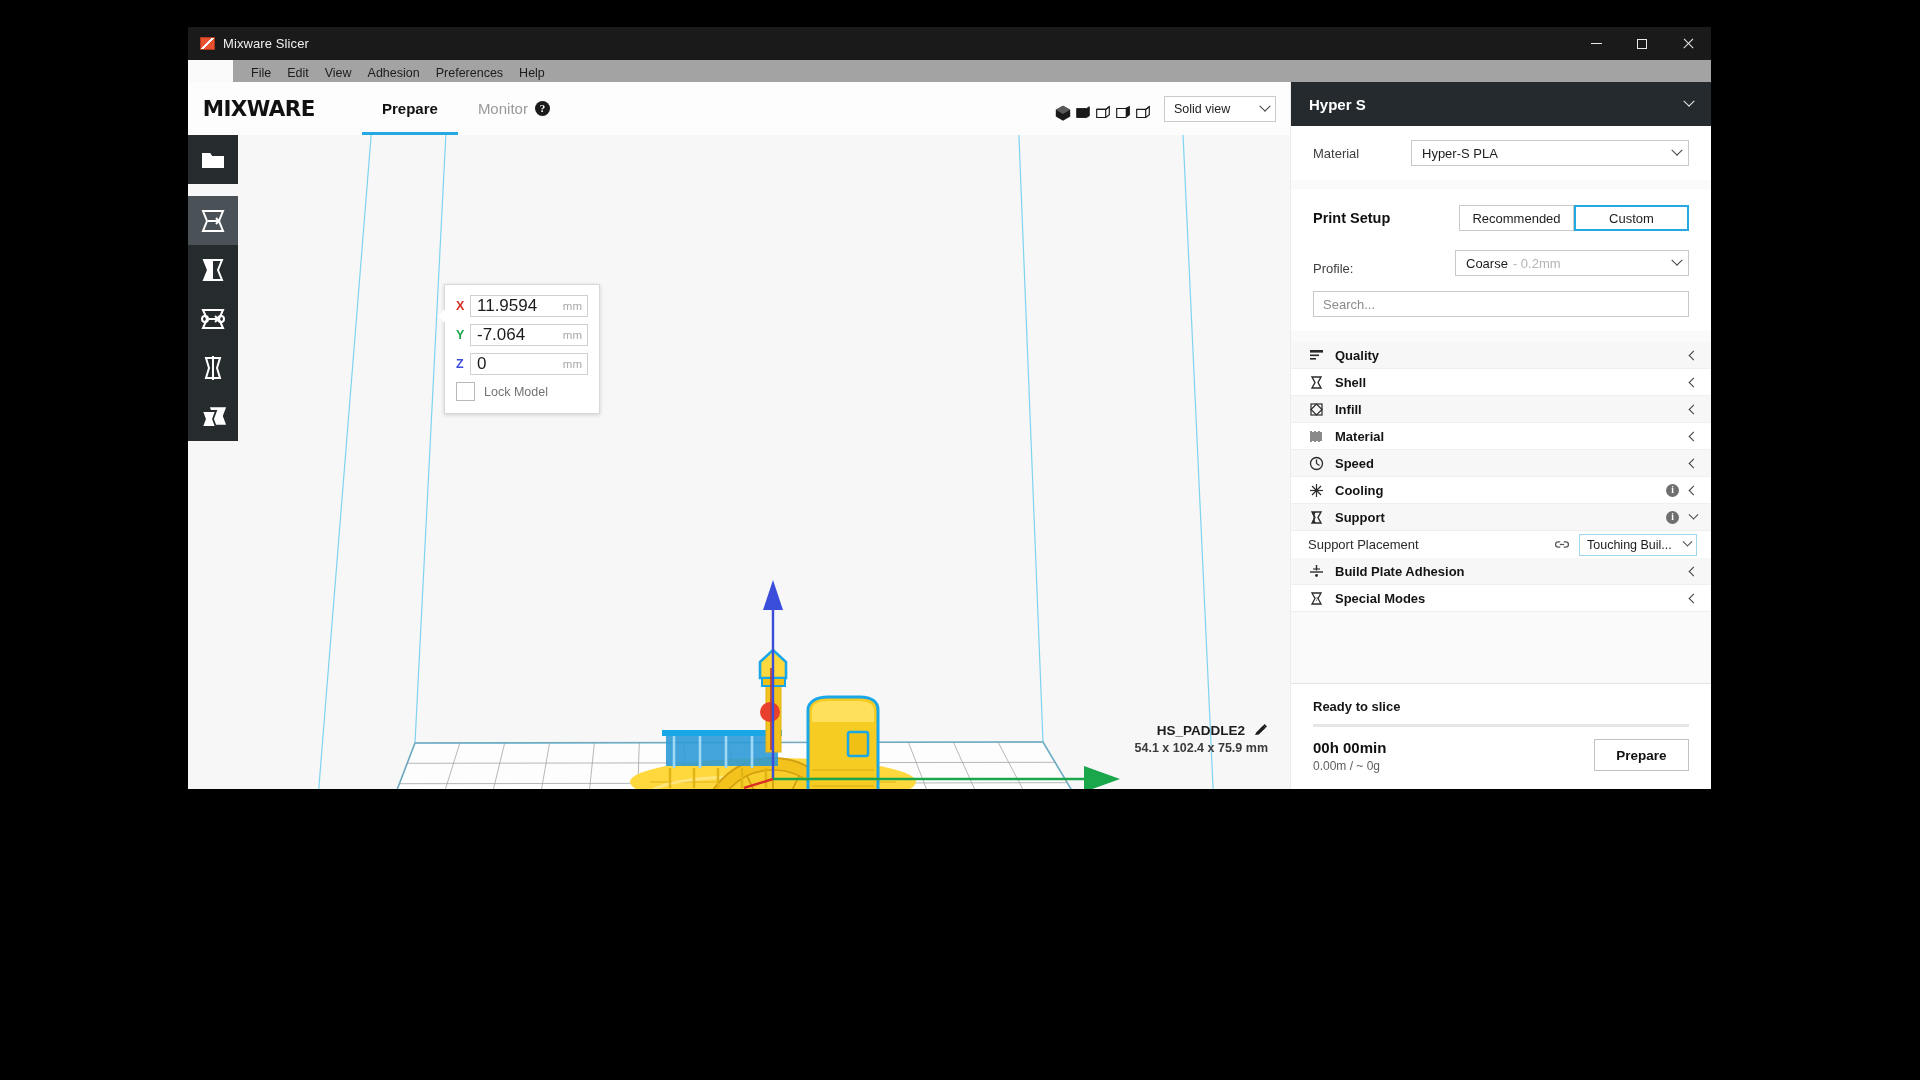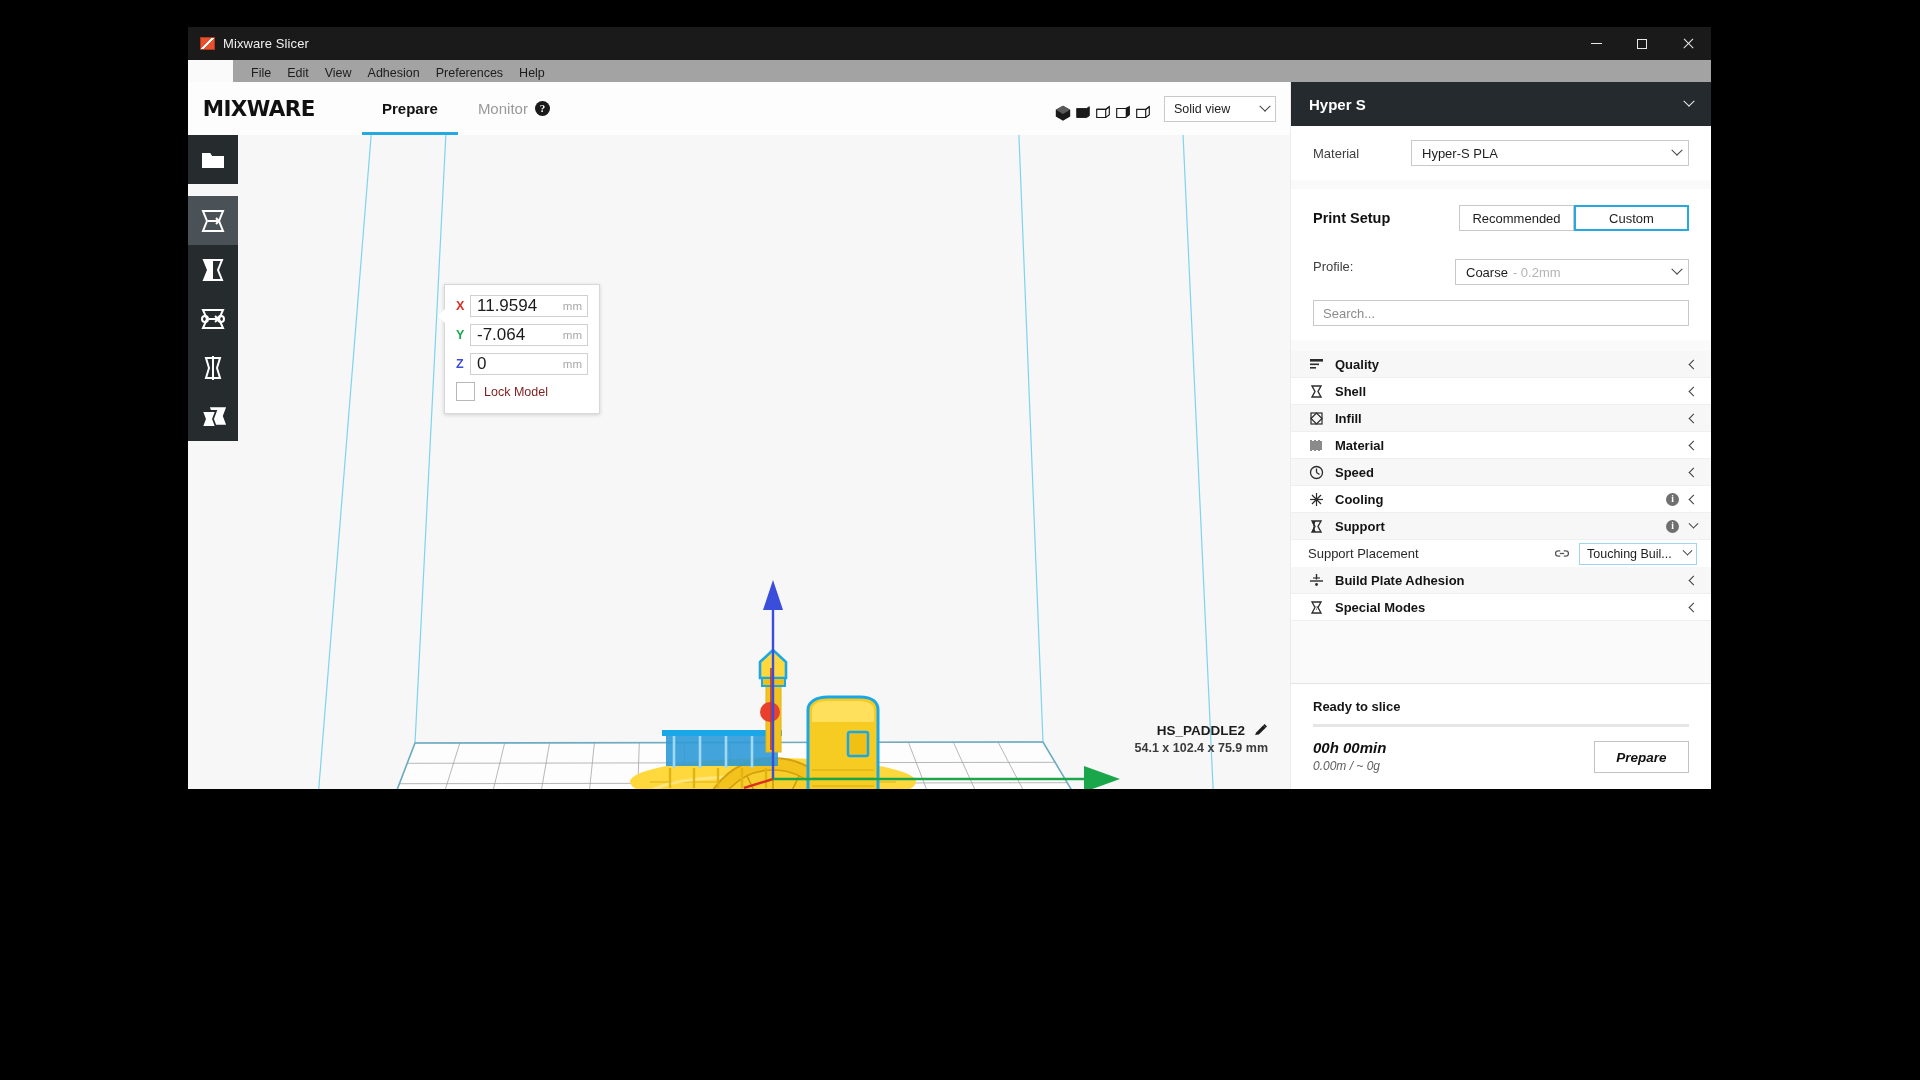--- a/index.html
+++ b/index.html
@@ -137,21 +137,21 @@
   .axis-lbl { width: 14px; font-size: 12.5px; font-weight: bold; }
   .axis-x { color: #d93025; } .axis-y { color: #1aa64b; } .axis-z { color: #3b4ddb; }
   .axis-field {
     flex: 1; height: 22px; border: 1px solid #d0d0d0; background: #fff;
     display: flex; align-items: center; padding: 0 5px 0 6px;
   }
   .axis-val { font-size: 17px; color: #1b1b1b; }
   .axis-unit { margin-left: auto; font-size: 11.5px; color: #a8a8a8; }
   #lock-row { display: flex; align-items: center; margin-top: 7px; }
   #lock-box { width: 19px; height: 19px; border: 1px solid #b8b8b8; background: #fff; }
-  #lock-lbl { margin-left: 9px; font-size: 12.5px; color: #7f1d1d; }
+  #lock-lbl { margin-left: 9px; font-size: 12.5px; color: #737373; }
 
   
   #right-panel {
     flex: 0 0 421px; background: #fafafa; display: flex; flex-direction: column;
     border-left: 1px solid #ececec;
   }
   #printer-bar {
     height: 44px; background: #242a2e; color: #fff; display: flex; align-items: center;
     padding: 0 18px; flex: 0 0 44px;
   }
@@ -171,21 +171,21 @@
   #setup-card { margin-top: 9px; padding: 16px 22px 14px 22px; }
   #setup-head { display: flex; align-items: center; }
   #setup-title { font-size: 14.5px; font-weight: bold; color: #111; }
   #mode-toggle { margin-left: auto; display: flex; }
   .mode-btn {
     width: 115px; height: 26px; border: 1px solid #c9c9c9; background: #fff;
     font-size: 13px; color: #1d1d1d; display: flex; align-items: center; justify-content: center;
   }
   .mode-btn.active { border: 2px solid #26a9e0; }
 
-  #profile-row { display: flex; align-items: flex-start; margin-top: 28px; }
+  #profile-row { display: flex; align-items: flex-end; margin-top: 19px; }
   #profile-label { font-size: 13px; color: #3e3e3e; width: 142px; }
   #profile-select { flex: 1; }
   #profile-name { color: #1d1d1d; }
   #profile-layer { color: #b4b4b4; margin-left: 5px; }
 
   #search-box {
     margin-top: 15px; height: 26px; border: 1px solid #c9c9c9; background: #fff;
     display: flex; align-items: center; padding: 0 9px;
   }
   #search-placeholder { font-size: 13px; color: #8c8c8c; }
@@ -232,21 +232,21 @@
   .val-box .chev { margin-left: auto; width: 7px; height: 7px; }
 
   #panel-spacer { flex: 1 1 auto; background: #fafafa; }
 
   #slice-card {
     background: #fff; border-top: 1px solid #e4e4e4; padding: 15px 22px 16px 22px;
     flex: 0 0 auto;
   }
   #ready-text { font-size: 13px; font-weight: bold; color: #151515; }
   #progress-track { margin-top: 10px; height: 3px; background: #e6e6e6; }
-  #slice-bottom { display: flex; align-items: flex-end; margin-top: 12px; font-style: italic; }
+  #slice-bottom { display: flex; margin-top: 12px; }
   #time-text { font-size: 15px; font-weight: bold; color: #111; }
   #mat-text { font-size: 12px; color: #5e5e5e; margin-top: 3px; }
   #prepare-btn {
     margin-left: auto; width: 95px; height: 32px; border: 1px solid #c2c2c2; background: #fff;
     display: flex; align-items: center; justify-content: center;
     font-size: 13.5px; font-weight: bold; color: #111;
   }
 </style>
 </head>
 <body>

